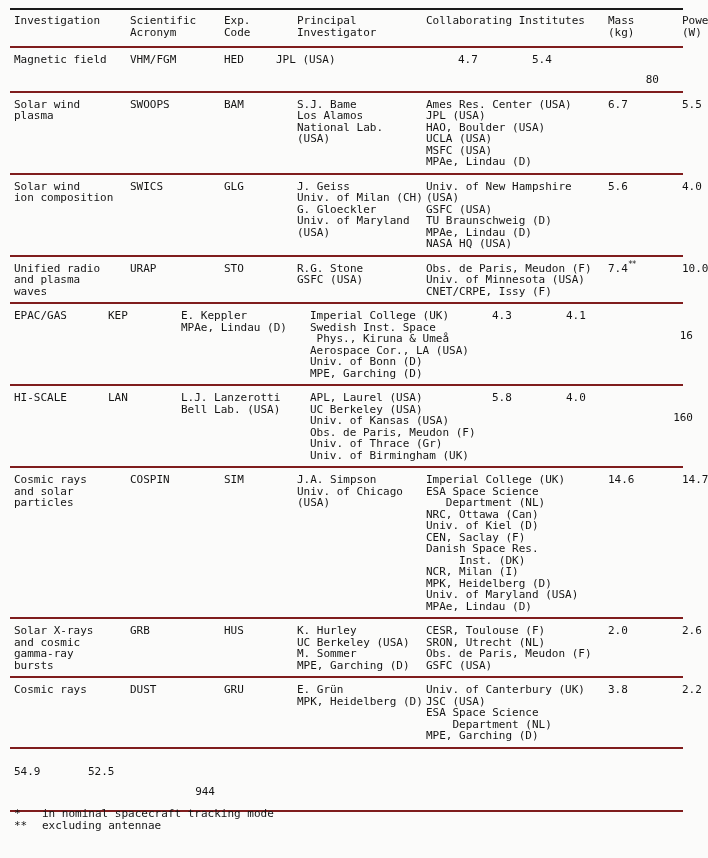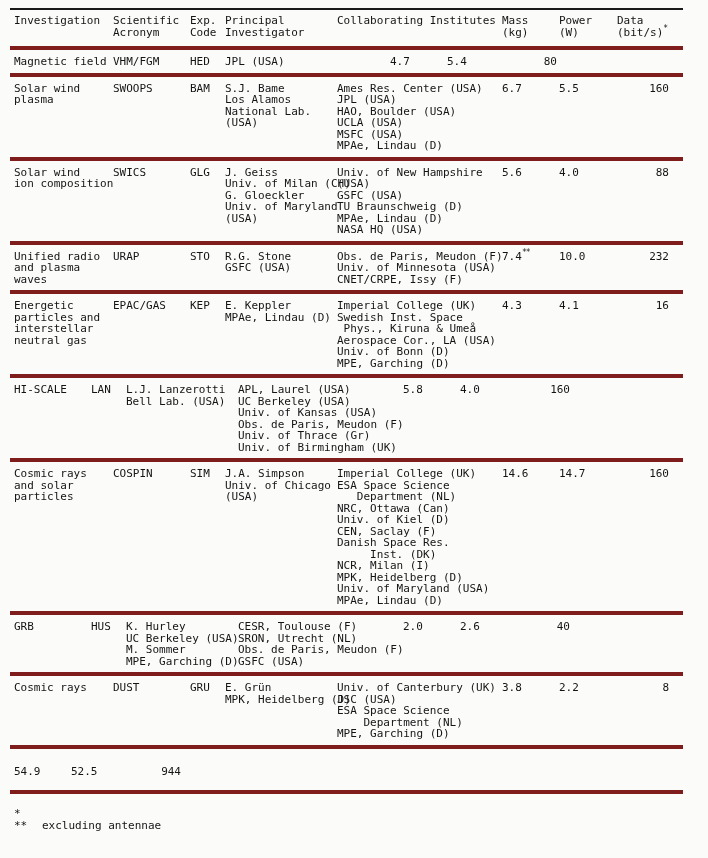--- a/index.html
+++ b/index.html
@@ -21,39 +21,40 @@
   .table {
     position: absolute;
     left: 10px;
     top: 8px;
     width: 673px;
     border-top: 2px solid #1a1a1a;
   }
   .trow {
     display: flex;
     align-items: flex-start;
-    border-bottom: 4px solid #7f1d1d;
+    border-bottom: 2px solid #7f1d1d;
     padding: 6px 0 5px 4px;
+    gap: 17px;
   }
   .trow.thead { padding: 5px 0 8px 4px; }
   .trow.total-row { padding: 17px 0 13px 4px; }
   .cell {
     white-space: pre;
     flex: 0 0 auto;
     overflow: visible;
   }
   .c1 { width: 99px; }
   .c2 { width: 77px; }
   .c3 { width: 35px; }
-  .c4 { width: 112px; }
+  .c4 { width: 112px; margin-left: 21px; }
   .c5 { width: 165px; }
   .c6 { width: 57px; }
   .c7 { width: 58px; }
   .c8 { width: 52px; }
-  .c8.num { text-align: right; padding-right: 20px; }
+  .c8.num { text-align: right; padding-right: 20px; margin-top: 20px; }
   .cspan { width: 488px; }
   sup {
     font-size: 8px;
     line-height: 0;
     vertical-align: super;
     letter-spacing: -1px;
   }
   .footnotes {
     position: absolute;
     left: 14px;
@@ -147,24 +148,20 @@
           <div class="cell c4">R.G. Stone
 GSFC (USA)</div>
           <div class="cell c5">Obs. de Paris, Meudon (F)
 Univ. of Minnesota (USA)
 CNET/CRPE, Issy (F)</div>
           <div class="cell c6"><span>7.4</span><sup>**</sup></div>
           <div class="cell c7">10.0</div>
           <div class="cell c8 num">232</div>
         </div>
         <div class="trow">
-          <div class="cell c1">Energetic
-particles and
-interstellar
-neutral gas</div>
           <div class="cell c2">EPAC/GAS</div>
           <div class="cell c3">KEP</div>
           <div class="cell c4">E. Keppler
 MPAe, Lindau (D)</div>
           <div class="cell c5">Imperial College (UK)
 Swedish Inst. Space
  Phys., Kiruna &amp; Umeå
 Aerospace Cor., LA (USA)
 Univ. of Bonn (D)
 MPE, Garching (D)</div>
@@ -206,20 +203,24 @@
      Inst. (DK)
 NCR, Milan (I)
 MPK, Heidelberg (D)
 Univ. of Maryland (USA)
 MPAe, Lindau (D)</div>
           <div class="cell c6"><span>14.6</span></div>
           <div class="cell c7">14.7</div>
           <div class="cell c8 num">160</div>
         </div>
         <div class="trow">
+          <div class="cell c1">Solar X-rays
+and cosmic
+gamma-ray
+bursts</div>
           <div class="cell c2">GRB</div>
           <div class="cell c3">HUS</div>
           <div class="cell c4">K. Hurley
 UC Berkeley (USA)
 M. Sommer
 MPE, Garching (D)</div>
           <div class="cell c5">CESR, Toulouse (F)
 SRON, Utrecht (NL)
 Obs. de Paris, Meudon (F)
 GSFC (USA)</div>
@@ -248,20 +249,21 @@
       <div class="cell c6">54.9</div>
       <div class="cell c7">52.5</div>
       <div class="cell c8 num">944</div>
     </div>
 
   </div>
 
   <div class="footnotes">
     <div class="fn">
       <span class="fn-marker">*</span>
+      <span>in nominal spacecraft tracking mode</span>
     </div>
     <div class="fn">
       <span class="fn-marker">**</span>
       <span>excluding antennae</span>
     </div>
   </div>
 
 </div>
 
 </body></html>

